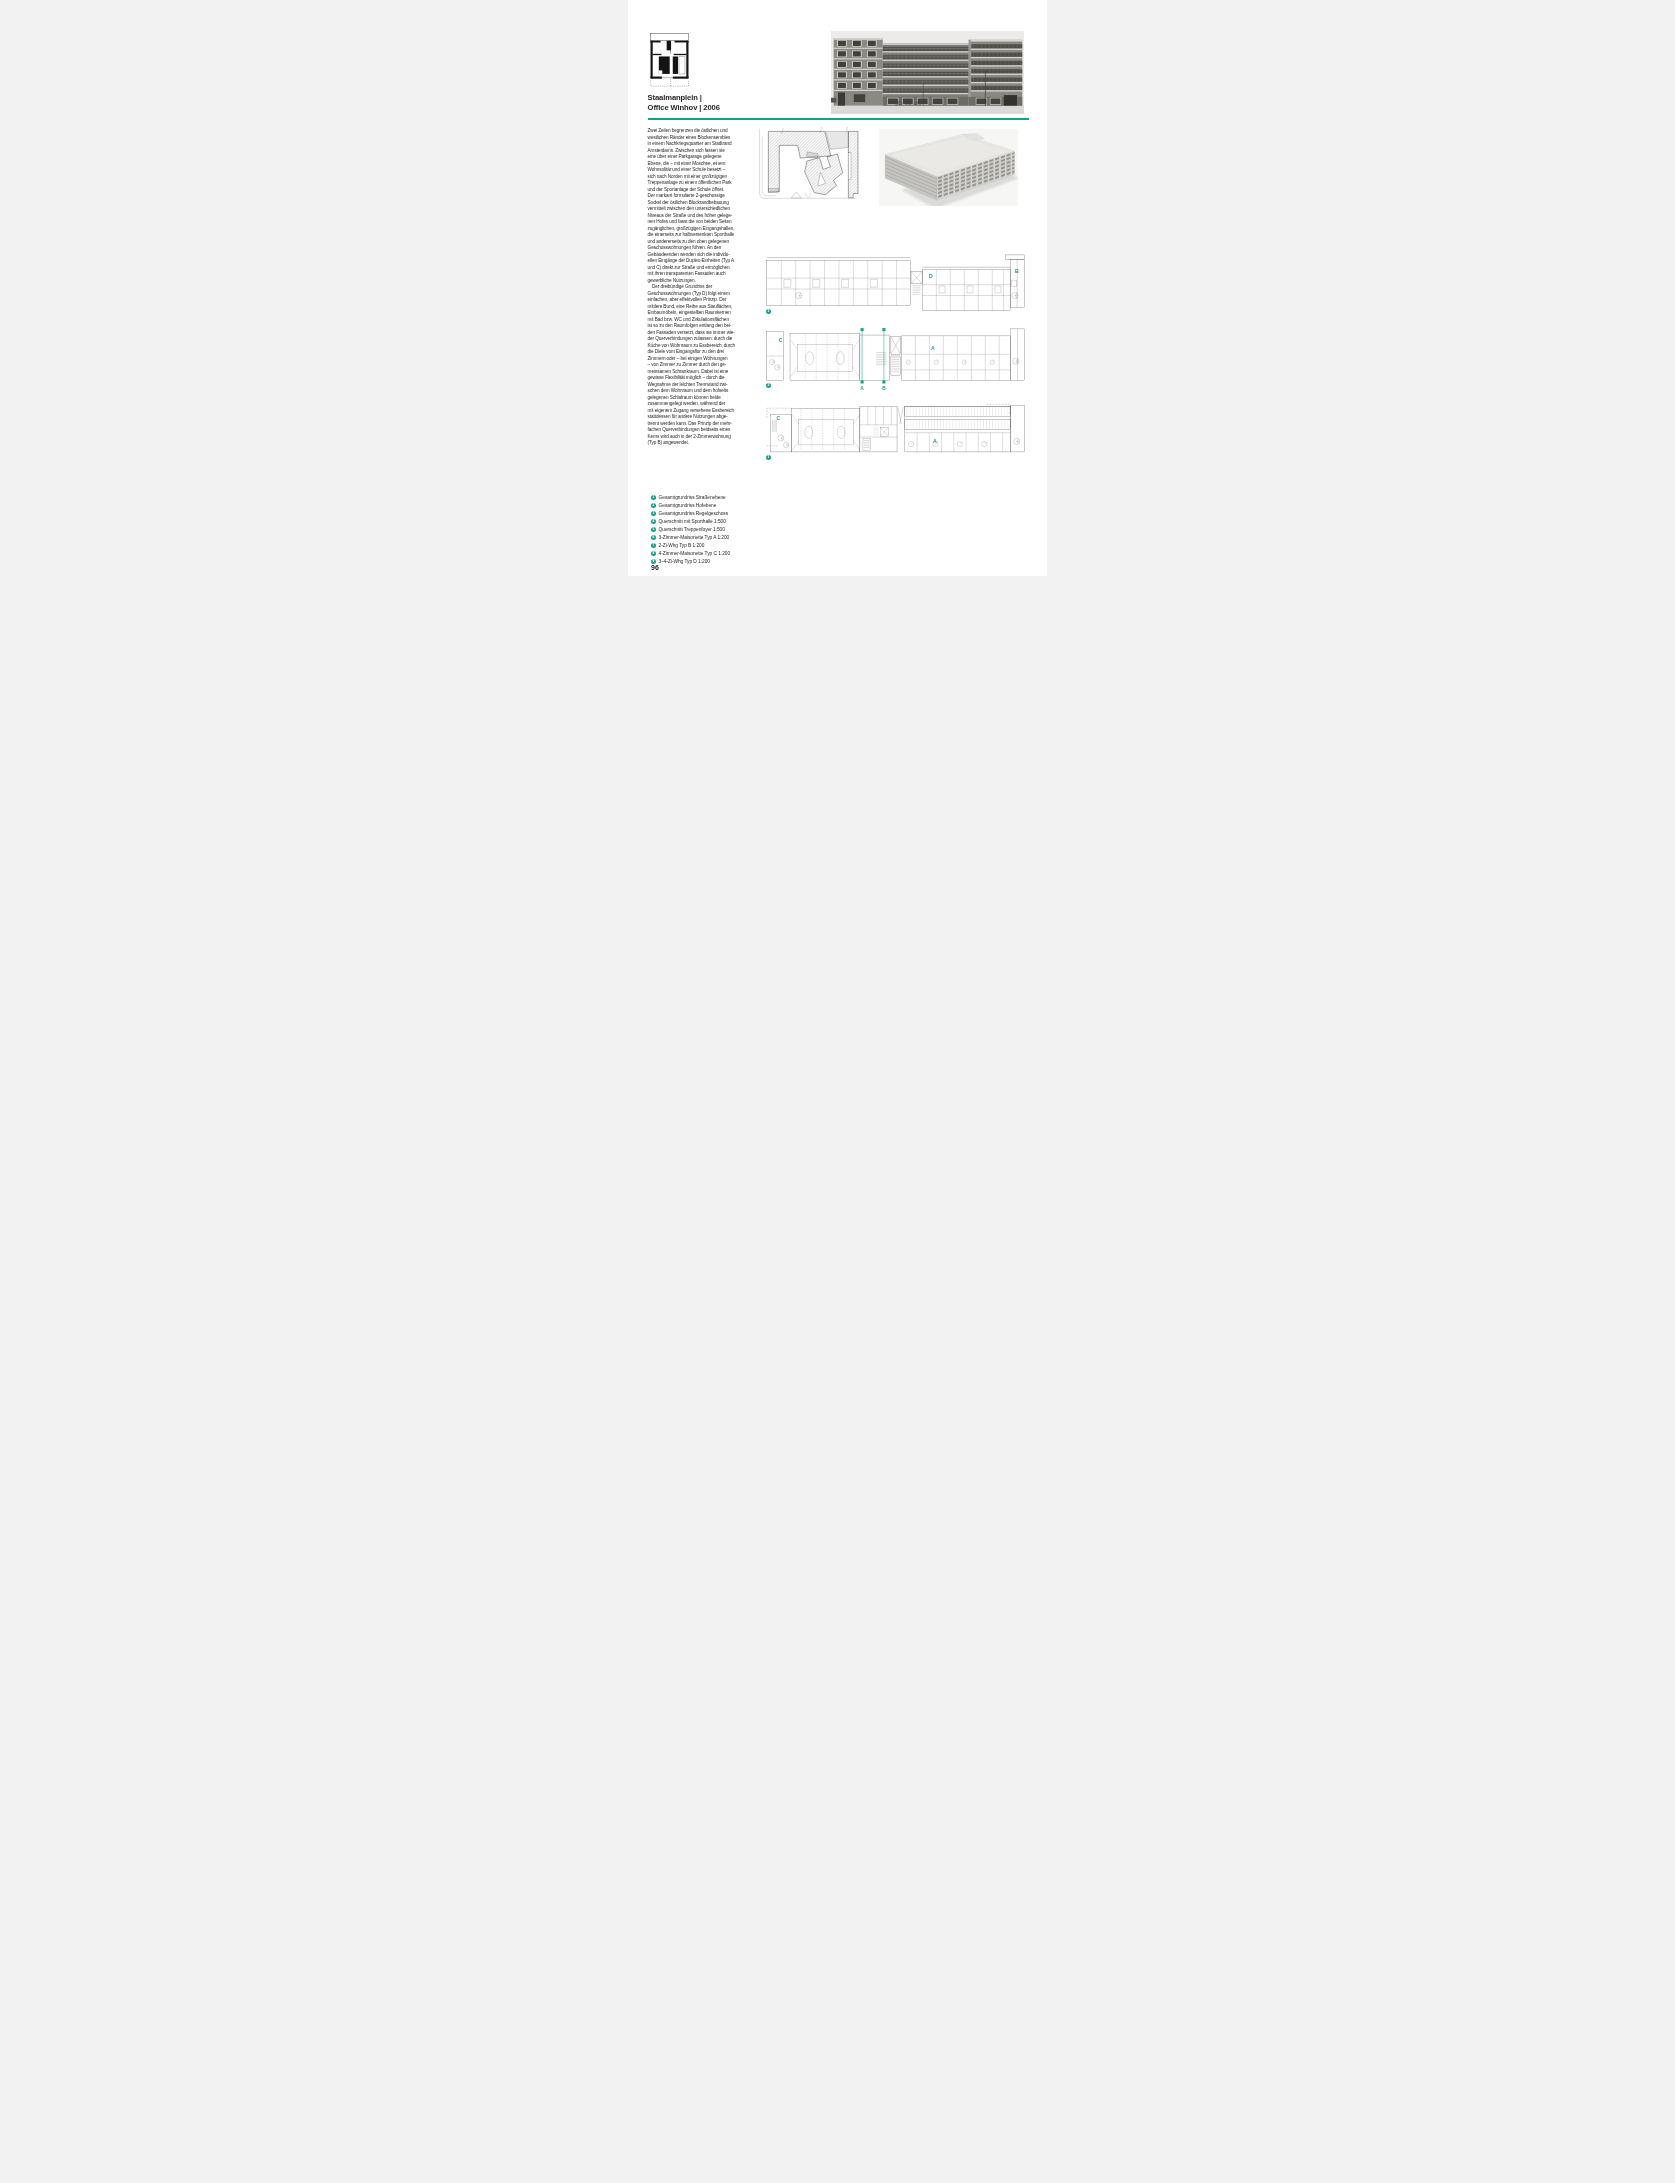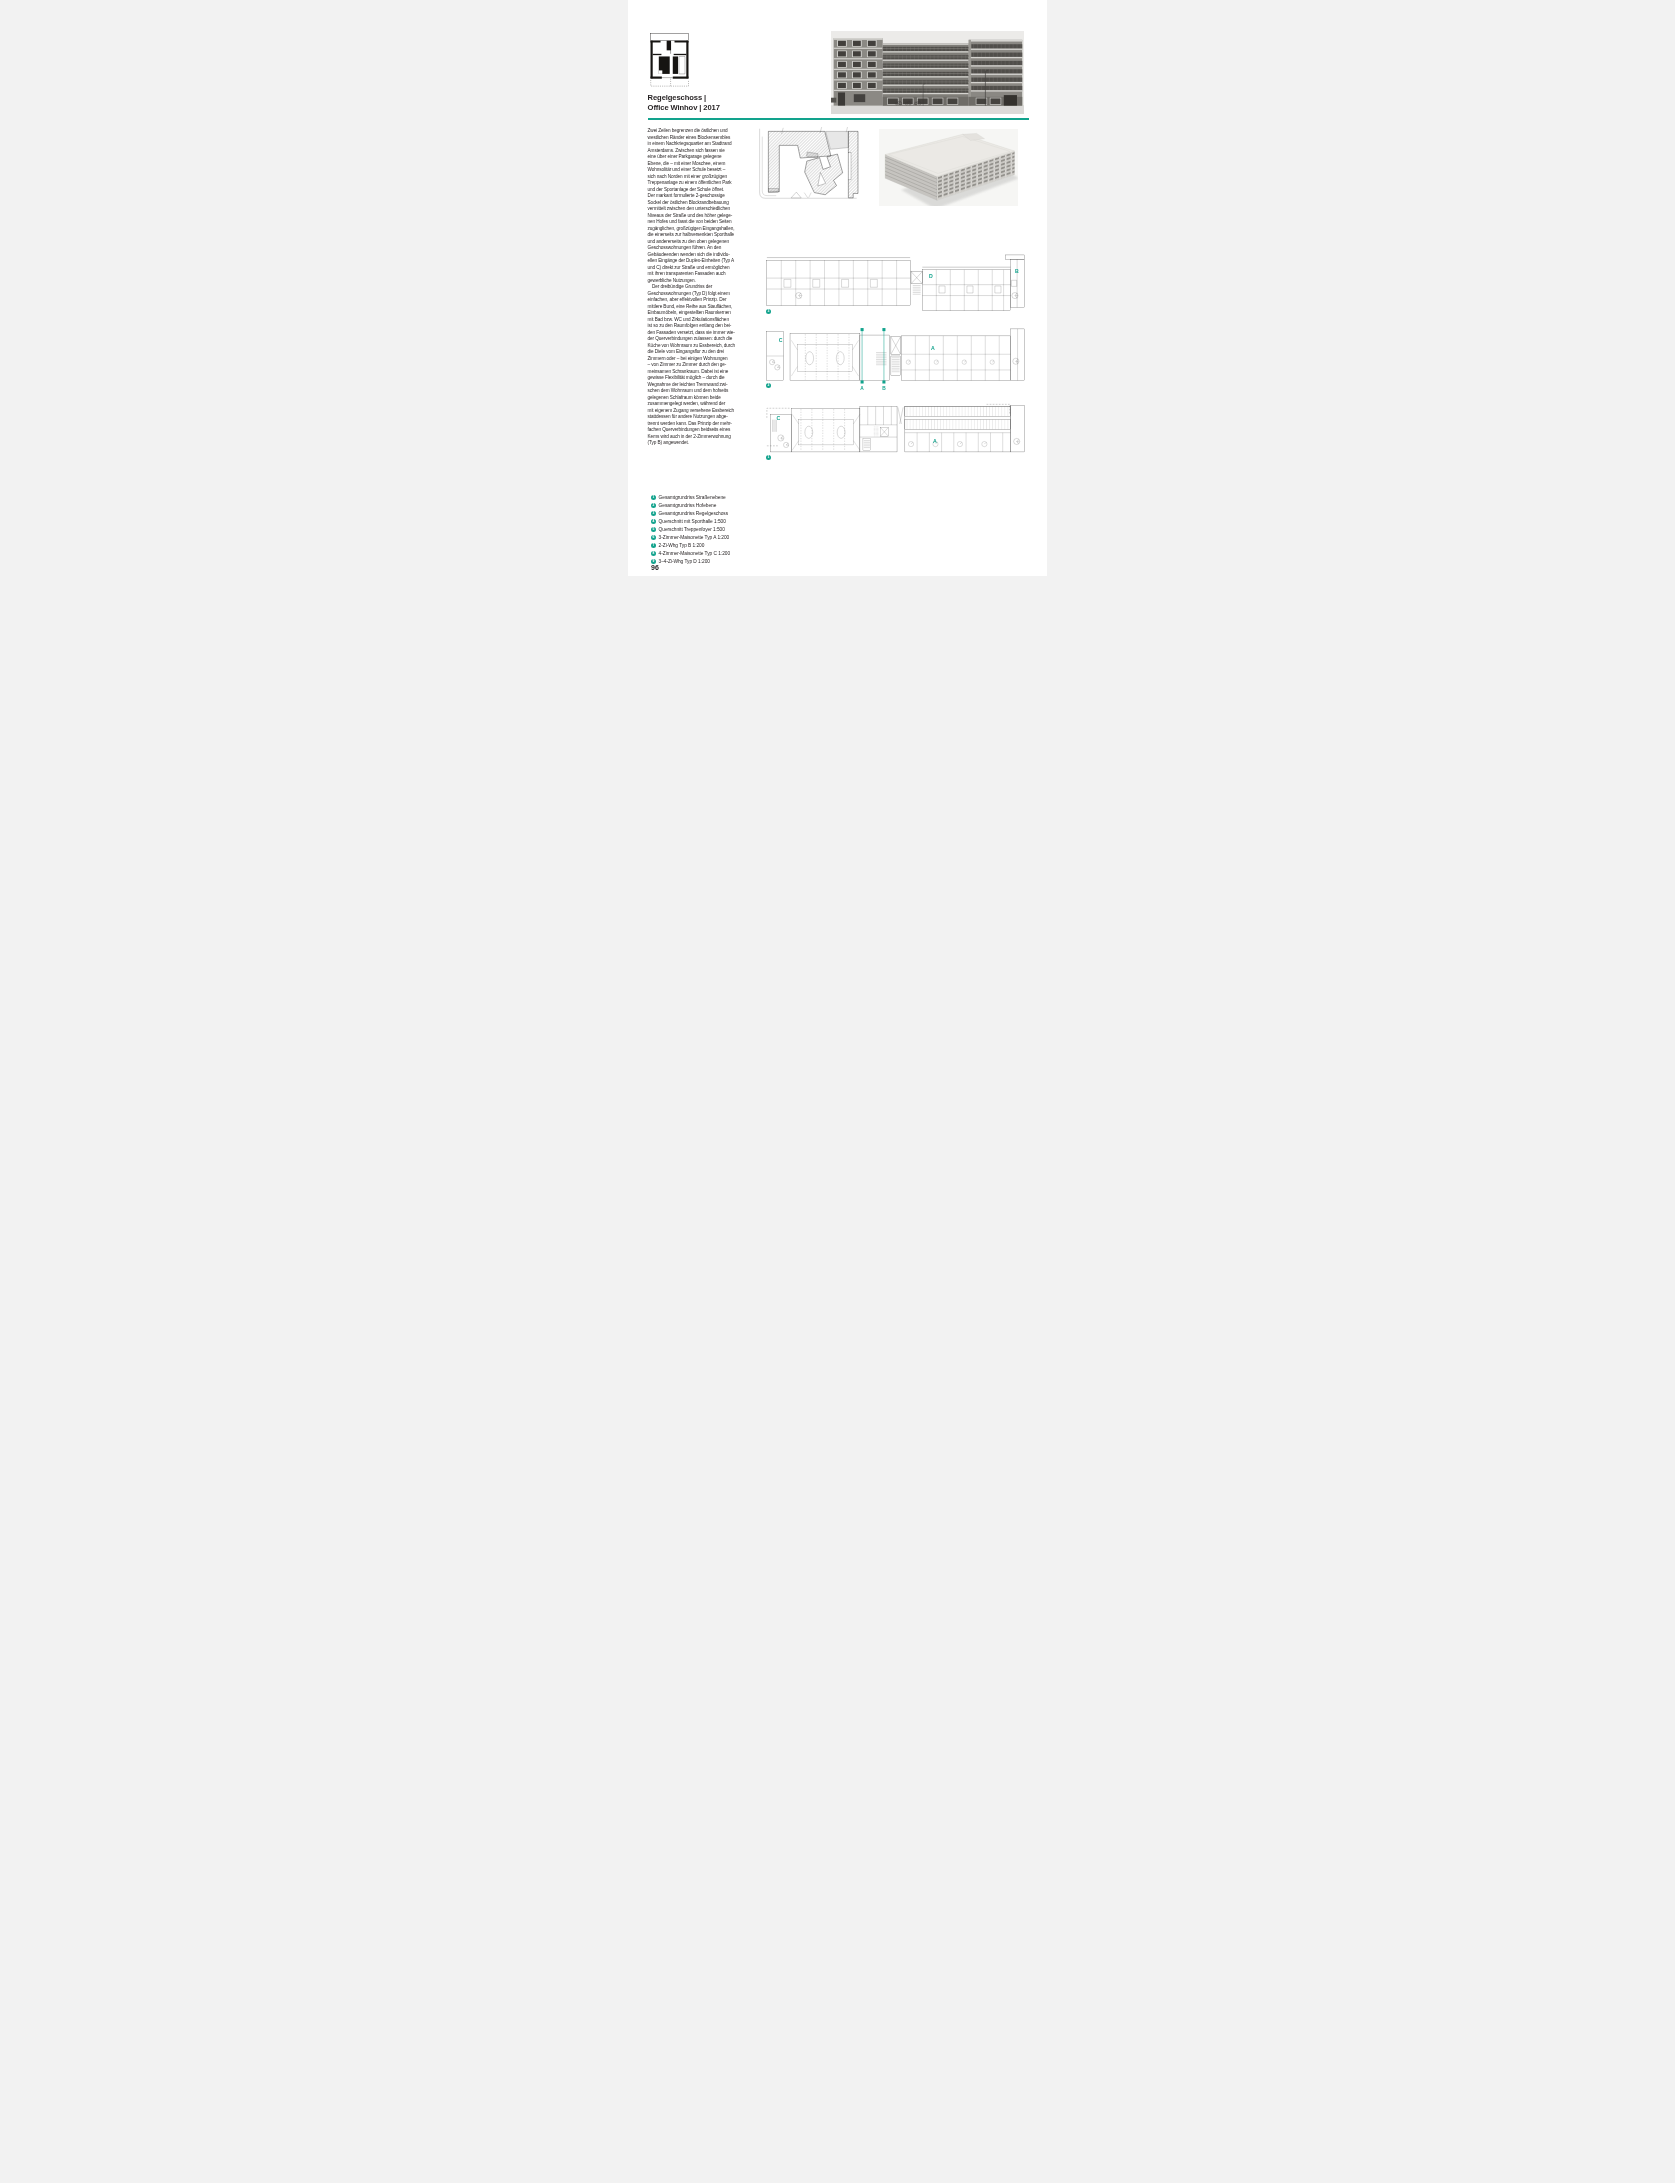--- a/index.html
+++ b/index.html
@@ -71,22 +71,22 @@
         <path d="M66,56h14v40h-14z" stroke-width="0.6"></path>
       </g>
       <g stroke="#161412" fill="none" stroke-width="0.7" stroke-dasharray="2.5,2.5">
         <path d="M47,107V124"></path>
         <path d="M1.5,110V124H88V110"></path>
       </g>
     </svg>
   </div>
 
   <div class="abs title">
-    <div>Regelgeschoss |</div>
-    <div>Office Winhov | 2017</div>
+    <div>Staalmanplein |</div>
+    <div>Office Winhov | 2006</div>
   </div>
 
   <div class="abs rule"></div>
 
   <div class="abs fig" style="left:203px; top:31px; width:193px; height:83px;">
     <svg viewBox="0 0 440 189" width="193" height="83">
       <defs>
         <g id="win">
             <rect width="22" height="15" fill="#d8d7d3"></rect>
             <rect x="2" y="1.5" width="18" height="12" fill="#423f3c"></rect>

